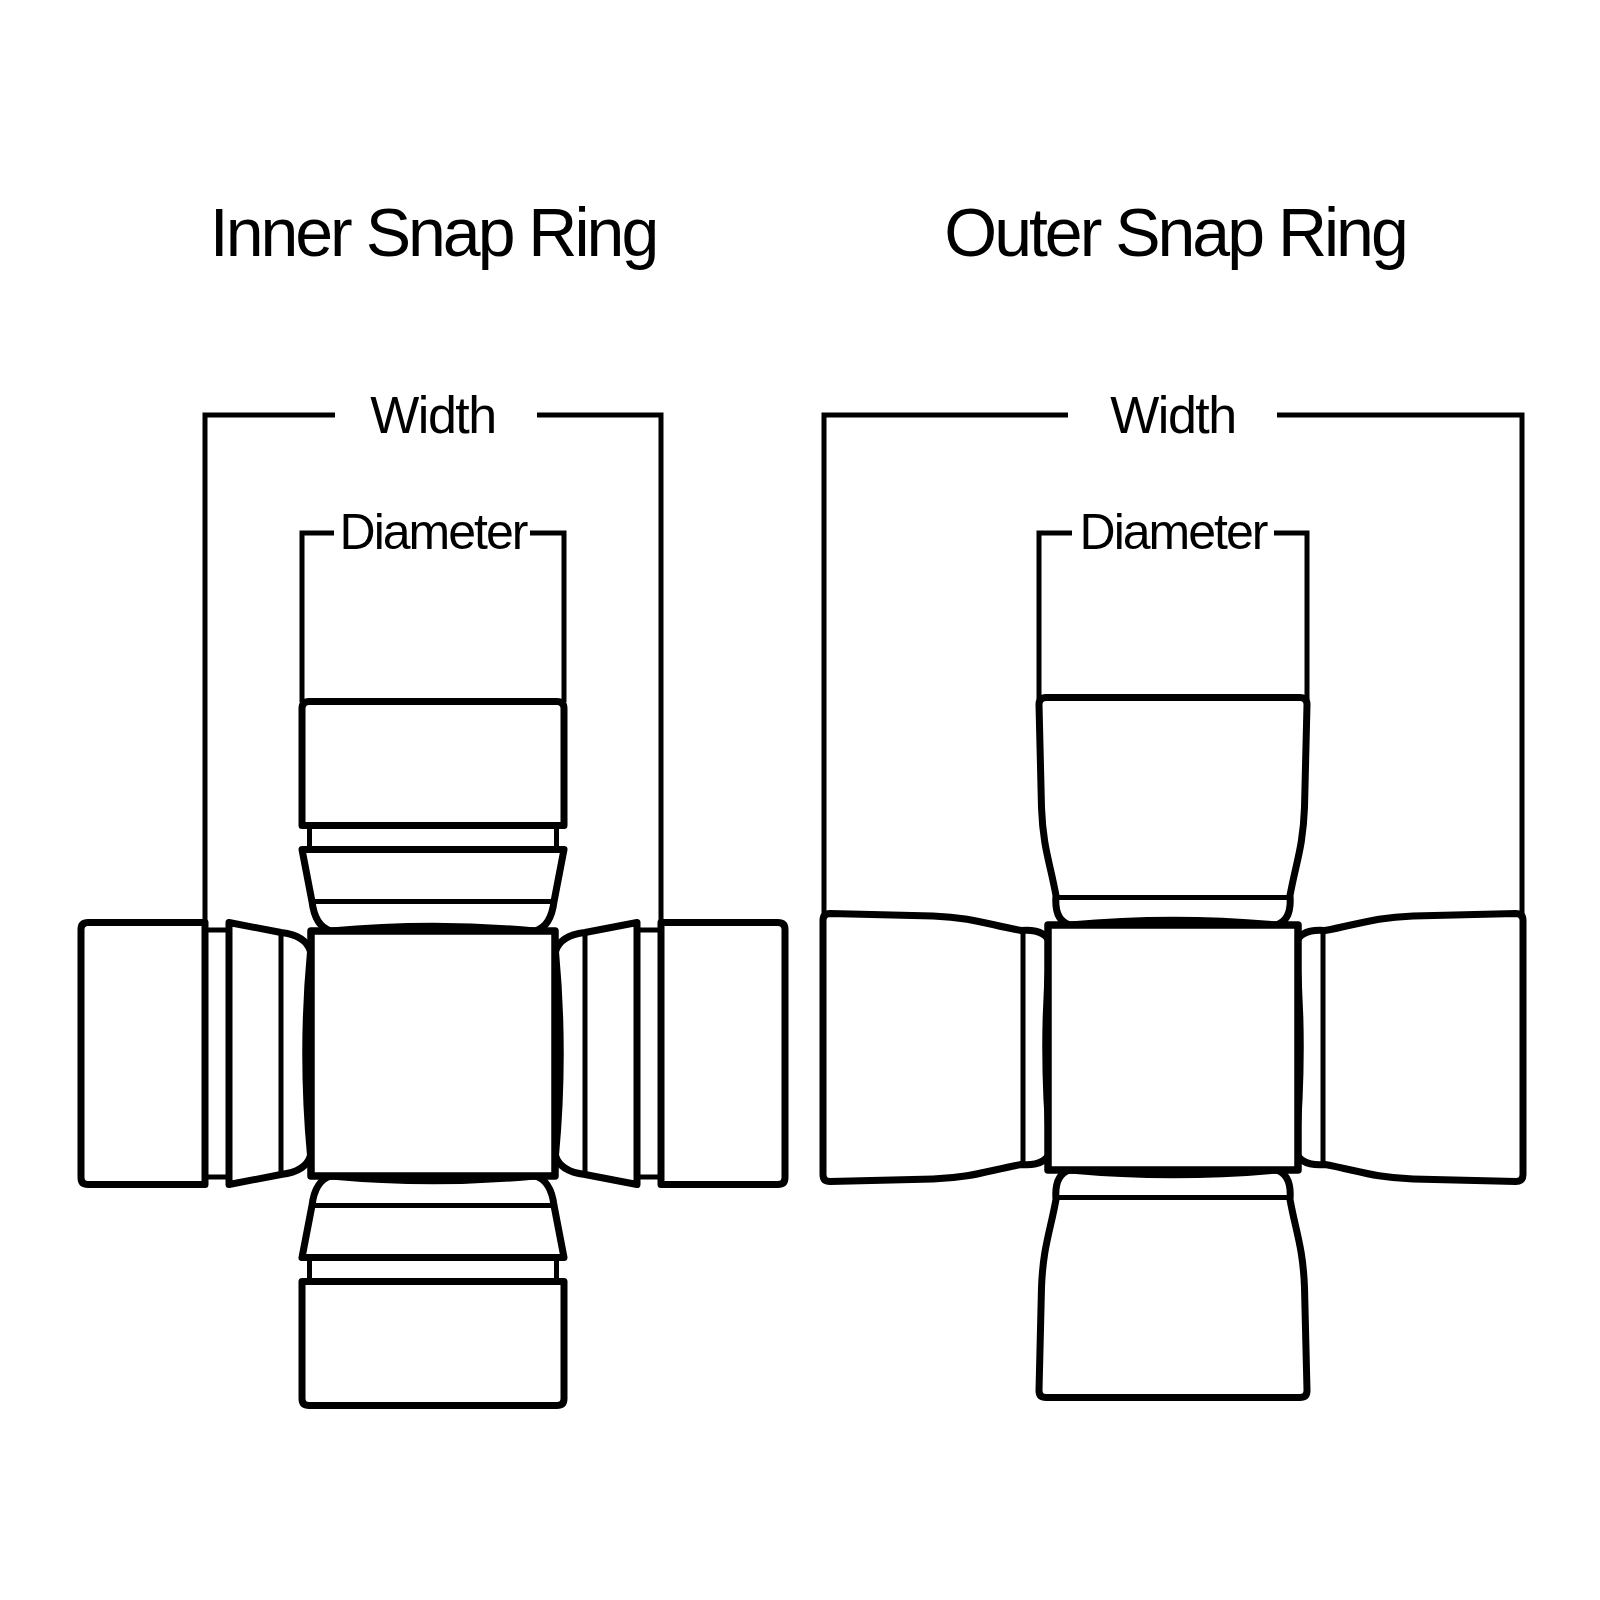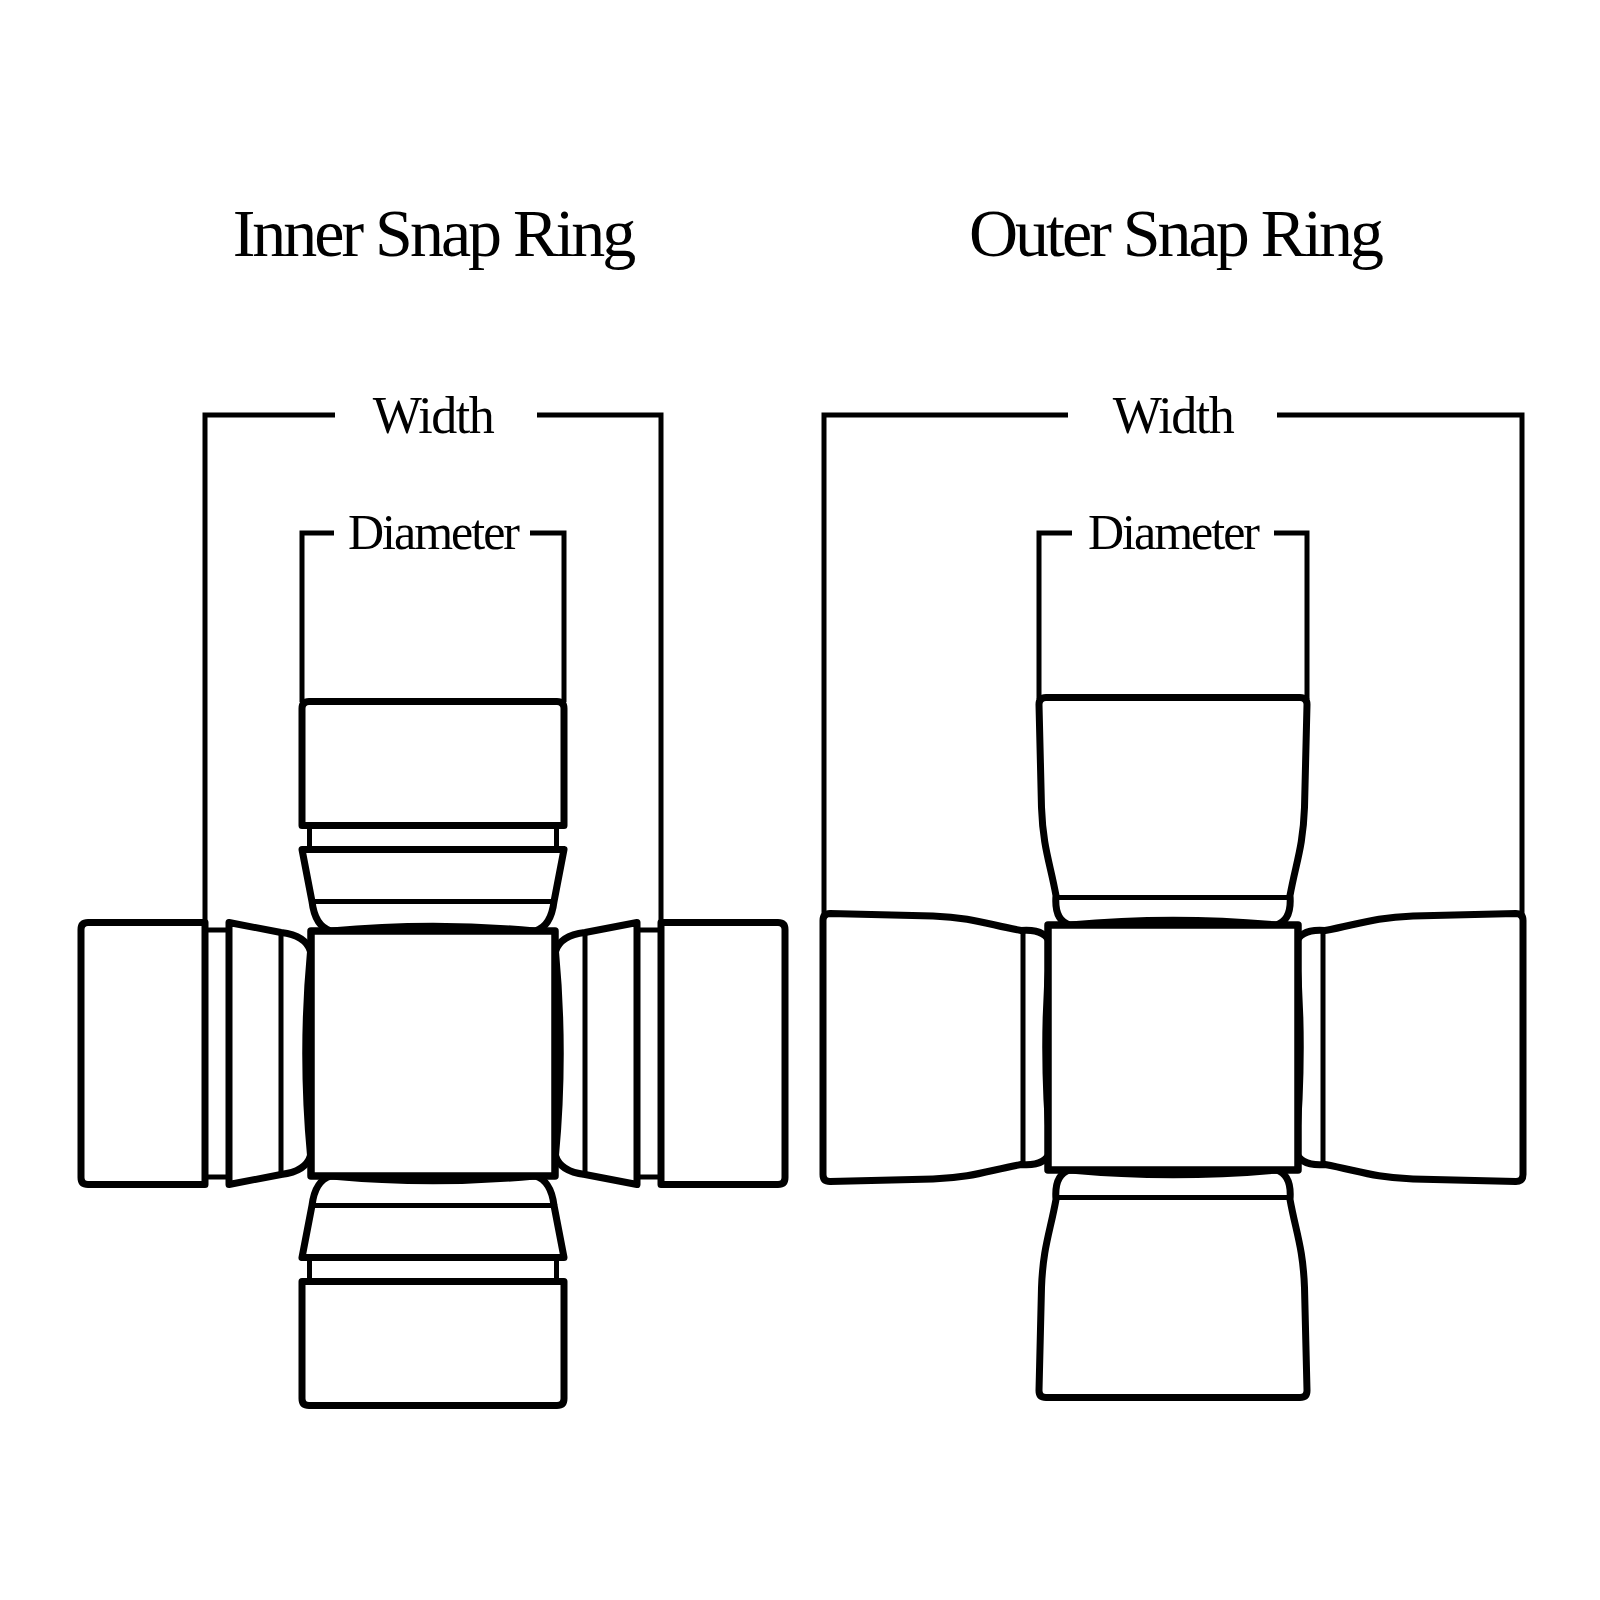--- a/index.html
+++ b/index.html
@@ -5,21 +5,21 @@
   html, body {
     margin: 0;
     padding: 0;
     background: #ffffff;
   }
   .stage {
     position: relative;
     width: 1600px;
     height: 1600px;
     background: #ffffff;
-    font-family: Liberation Serif, serif;
+    font-family: Liberation Sans, sans-serif;
   }
   svg { display: block; }
 
   
   .outline      { fill: #ffffff; stroke: #000000; stroke-width: 7;   stroke-linejoin: round; stroke-linecap: round; }
   .outline-thin { fill: none;    stroke: #000000; stroke-width: 5;   stroke-linejoin: round; stroke-linecap: round; }
   .body-rect    { fill: #ffffff; stroke: #000000; stroke-width: 7.5; stroke-linejoin: round; }
   .dim-line     { fill: none;    stroke: #000000; stroke-width: 5;   stroke-linejoin: miter; stroke-linecap: butt; }
 
   .title-text {

